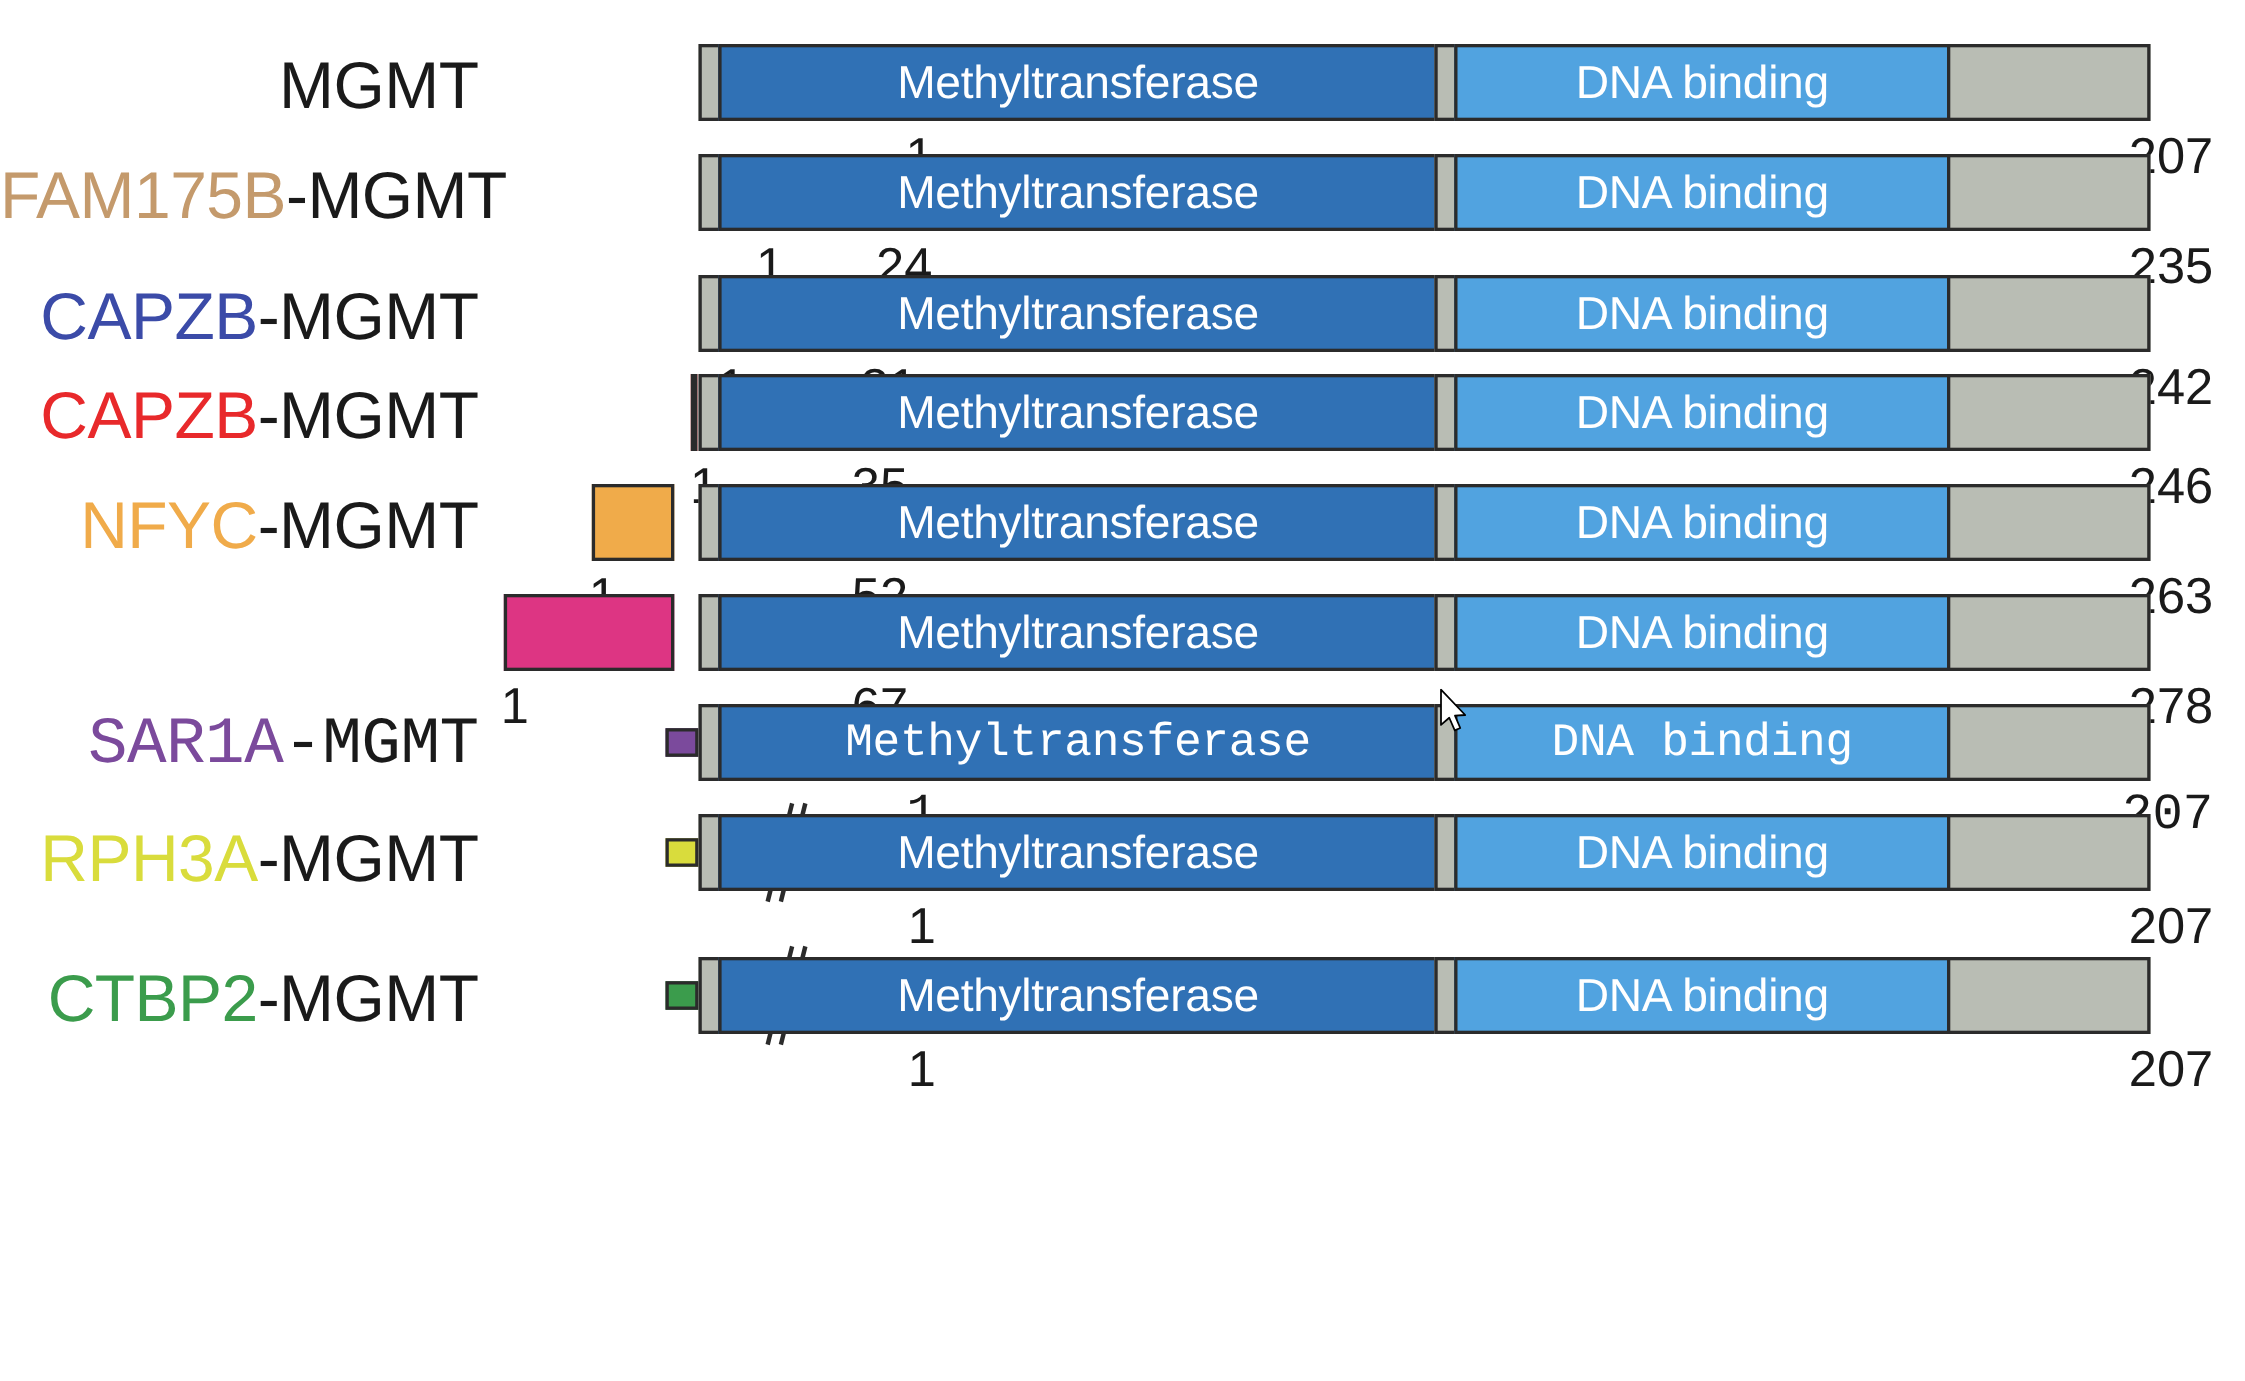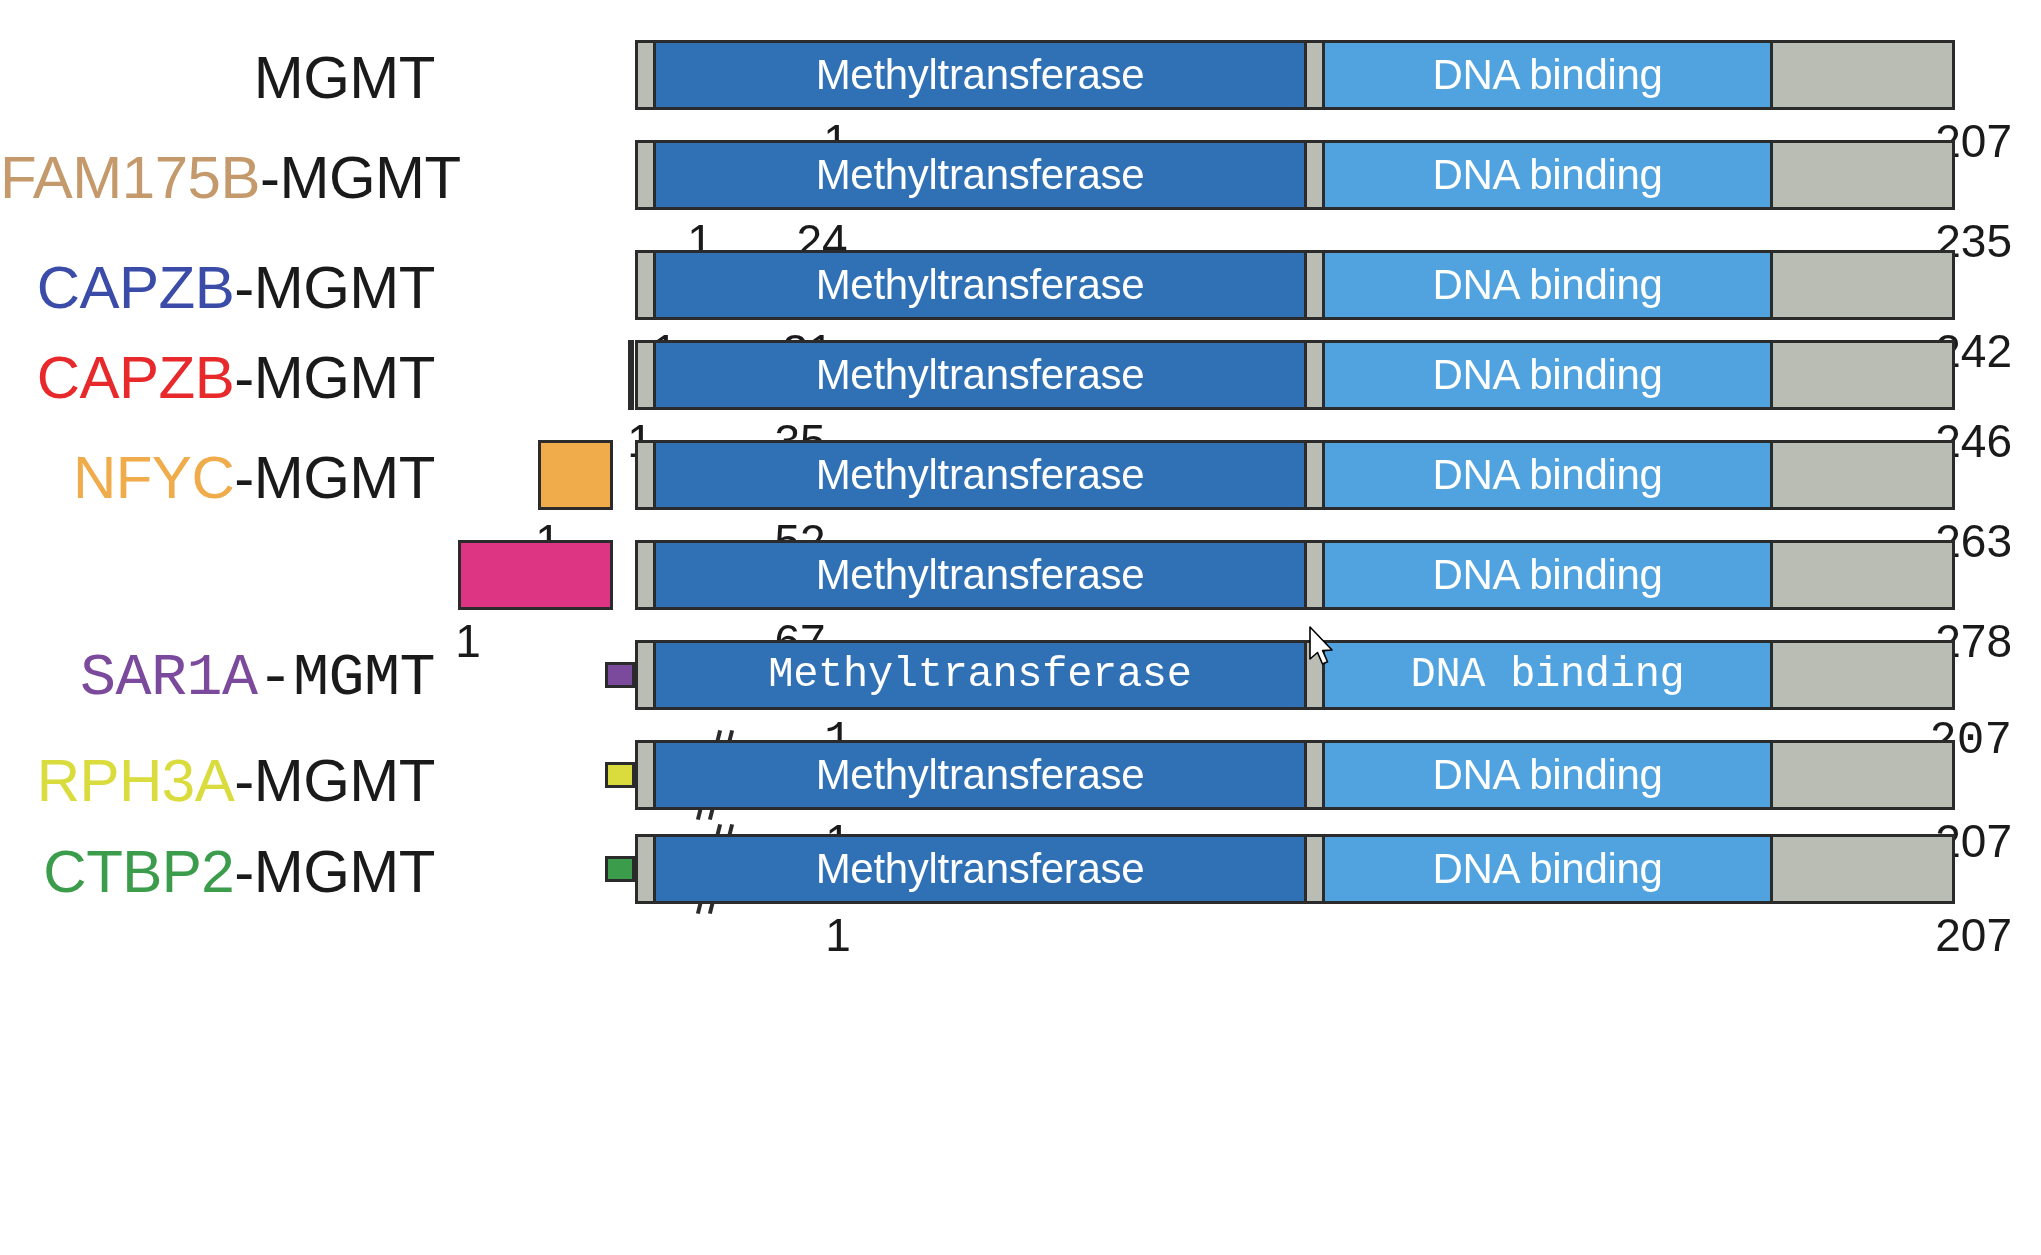--- a/index.html
+++ b/index.html
@@ -260,21 +260,21 @@
         </div>
         <div class="seg" style="left: 1304px; width: 21px; background: rgb(185, 189, 180);"></div>
         <div class="seg" style="left: 1322px; width: 451px; background: rgb(81, 163, 224);">
           <span class="seg-label">DNA binding</span>
         </div>
         <div class="seg" style="left: 1770px; width: 185px; background: rgb(185, 189, 180);"></div>
       </div>
       <div class="coord center" style="left: 838px; top: 88px;">1</div>
       <div class="coord right-al" style="left: 2012px; top: 88px;">207</div>
     </div>
-    <div class="row" style="top: 824px; height: 100px;">
+    <div class="row" style="top: 860px; height: 100px;">
       <div class="row-label" style="top: 18px;"><span class="partner" style="color: rgb(59, 156, 76);">CTBP2</span><span class="mgmt-suffix">-MGMT</span></div>
       <div class="track" style="left: 0px; top: 10px; width: 2041px;">
         <div class="seg thin" style="left: 605px; width: 30px; background: rgb(59, 156, 76);"></div>
         <div class="break-mask" style="left: 705px;"></div>
         <div class="break-mark" style="left: 699px;">
           <i></i>
           <i></i>
         </div>
         <div class="seg" style="left: 635px; width: 21px; background: rgb(185, 189, 180);"></div>
         <div class="seg" style="left: 653px; width: 654px; background: rgb(48, 113, 181);">

